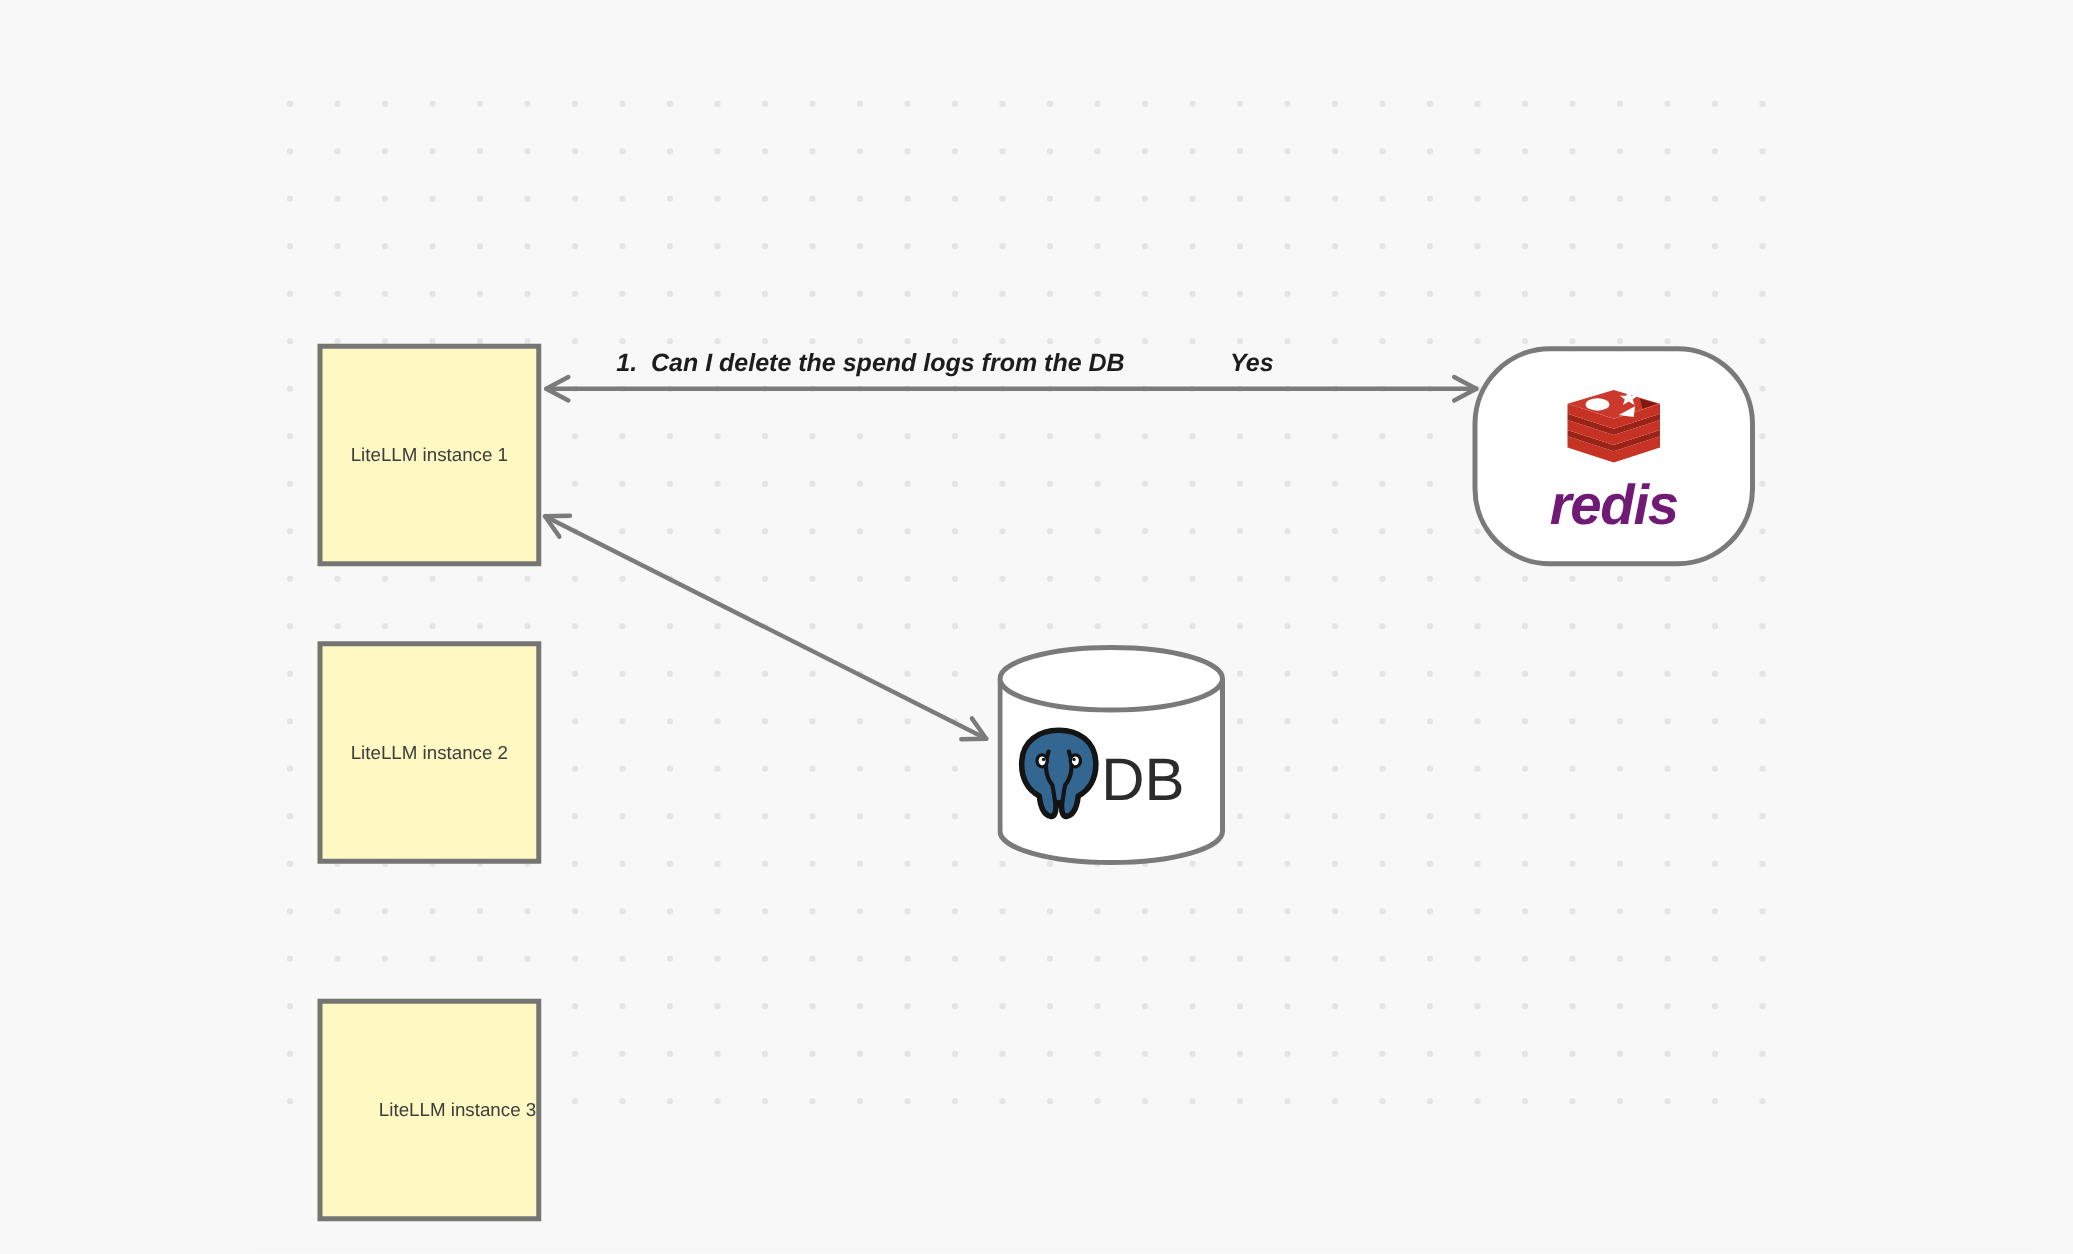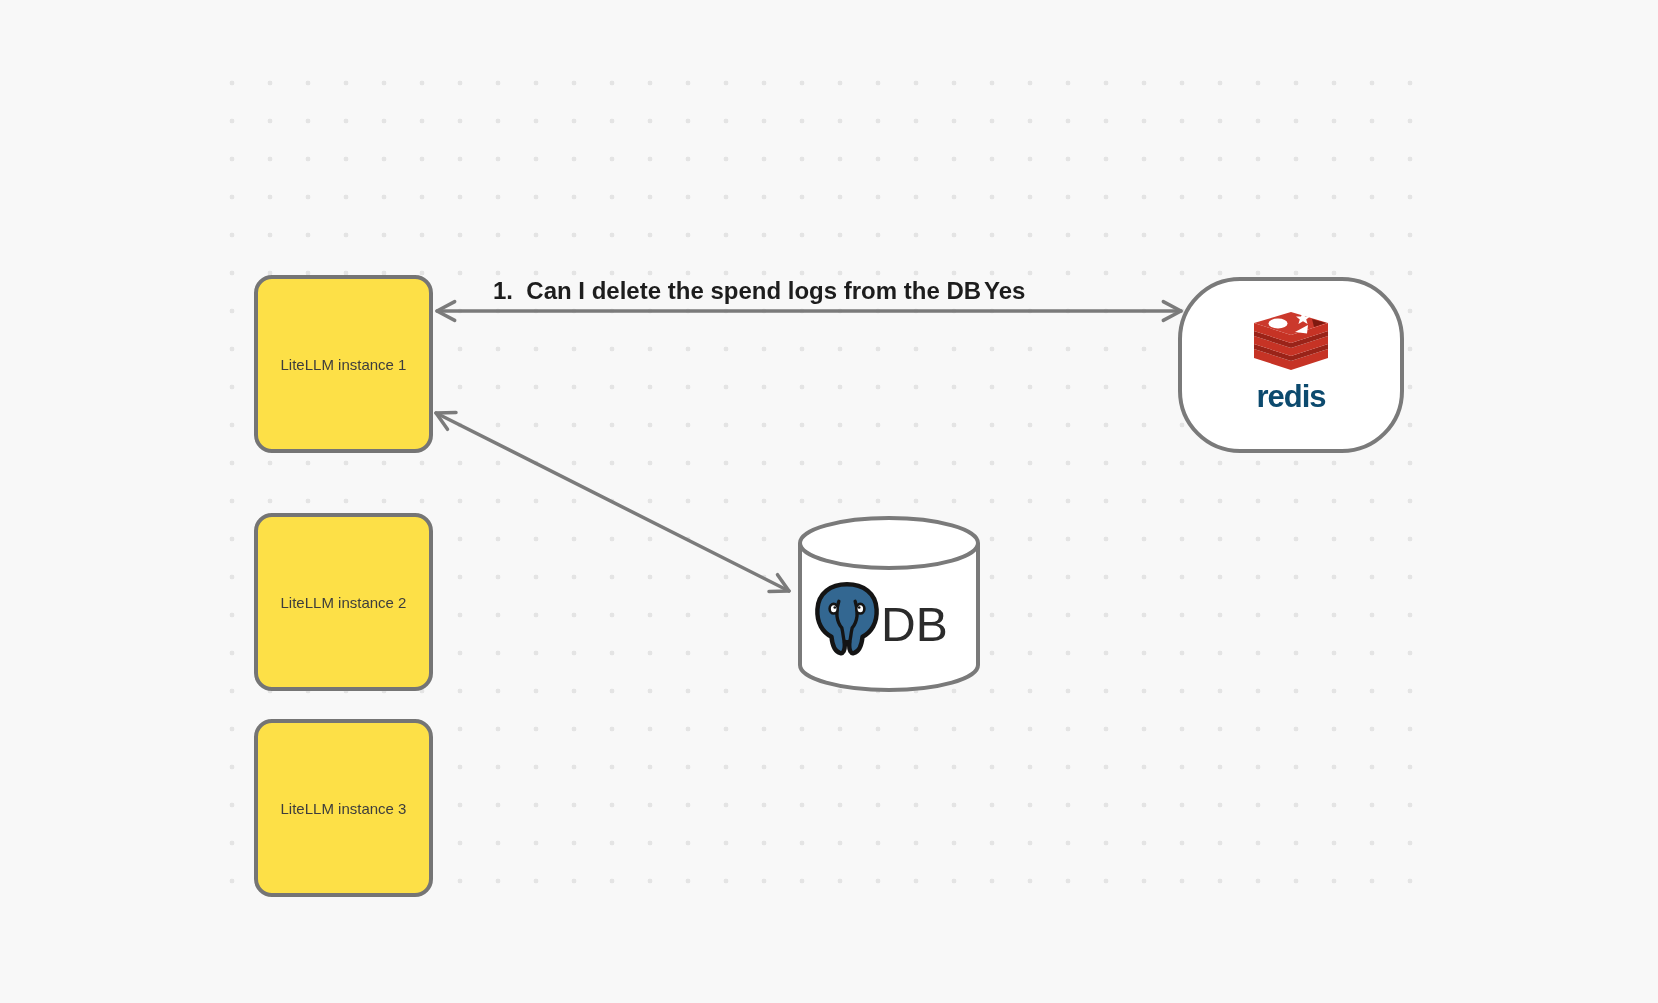--- a/index.html
+++ b/index.html
@@ -12,72 +12,72 @@
   }
   .dot-grid{
     position:absolute;
     left:213px;top:64px;width:1217px;height:838px;
     background-image:radial-gradient(circle,#e4e4e4 2.4px,rgba(0,0,0,0) 2.6px);
     background-size:38px 38px;
   }
   .instance-box{
     position:absolute;
     width:179px;height:178px;
-    background:#fde047;
+    background:#fef9c3;
     border:4px solid #757575;
-    border-radius:18px;
+    border-radius:0;
     box-sizing:border-box;
     display:flex;align-items:center;justify-content:center;
   }
   .instance-label{
     font-size:15px;color:#3d3d3d;text-align:center;
   }
   .redis-node{
     position:absolute;
     left:1178px;top:277px;width:226px;height:176px;
     background:#ffffff;
     border:4px solid #7a7a7a;
     border-radius:62px;
     box-sizing:border-box;
     display:flex;flex-direction:column;align-items:center;
     padding-top:30px;
   }
   .redis-wordmark{
-    font-size:31px;font-weight:700;color:#0c4a6e;
-    line-height:1;letter-spacing:-1px;margin-top:4px;
+    font-size:45px;font-weight:700;color:#701a75;
+    line-height:1;letter-spacing:-1px;margin-top:4px;font-style:italic;
   }
   .cylinder{position:absolute;left:798px;top:514px;}
   .pg-icon{position:absolute;left:810px;top:580px;}
   .db-label{
     position:absolute;left:881px;top:601px;
     font-size:48px;color:#2b2b2b;line-height:1;
   }
   .edge-label{
     position:absolute;
-    font-size:24px;font-weight:700;color:#1d1d1d;
-    line-height:26px;white-space:pre;
+    font-size:20px;font-weight:700;color:#1d1d1d;
+    line-height:26px;white-space:pre;font-style:italic;
   }
   .arrows-layer{
     position:absolute;left:0;top:0;pointer-events:none;
   }
 </style>
 </head>
 <body>
 
 <div id="canvas">
 
   <div class="dot-grid"></div>
 
   <div class="instance-box" style="left:254px;top:275px;">
     <div class="instance-label">LiteLLM instance 1</div>
   </div>
   <div class="instance-box" style="left:254px;top:513px;justify-content:center;">
     <div class="instance-label">LiteLLM instance 2</div>
   </div>
-  <div class="instance-box" style="left:254px;top:719px;">
+  <div class="instance-box" style="left:254px;top:799px;justify-content:flex-end;">
     <div class="instance-label">LiteLLM instance 3</div>
   </div>
 
   <div class="redis-node">
     <svg width="82" height="66" viewBox="0 0 80 66">
       <path d="M3 38 L40 50 L77 38 L77 47 L40 59 L3 47 Z" fill="#c63325"></path>
       <path d="M3 33 L40 45 L77 33 L77 38 L40 50 L3 38 Z" fill="#9a2318"></path>
       <path d="M3 25 L40 37 L77 25 L77 33 L40 45 L3 33 Z" fill="#c63325"></path>
       <path d="M3 20 L40 32 L77 20 L77 25 L40 37 L3 25 Z" fill="#9a2318"></path>
       <path d="M3 12 L40 24 L77 12 L77 20 L40 32 L3 20 Z" fill="#c63325"></path>

